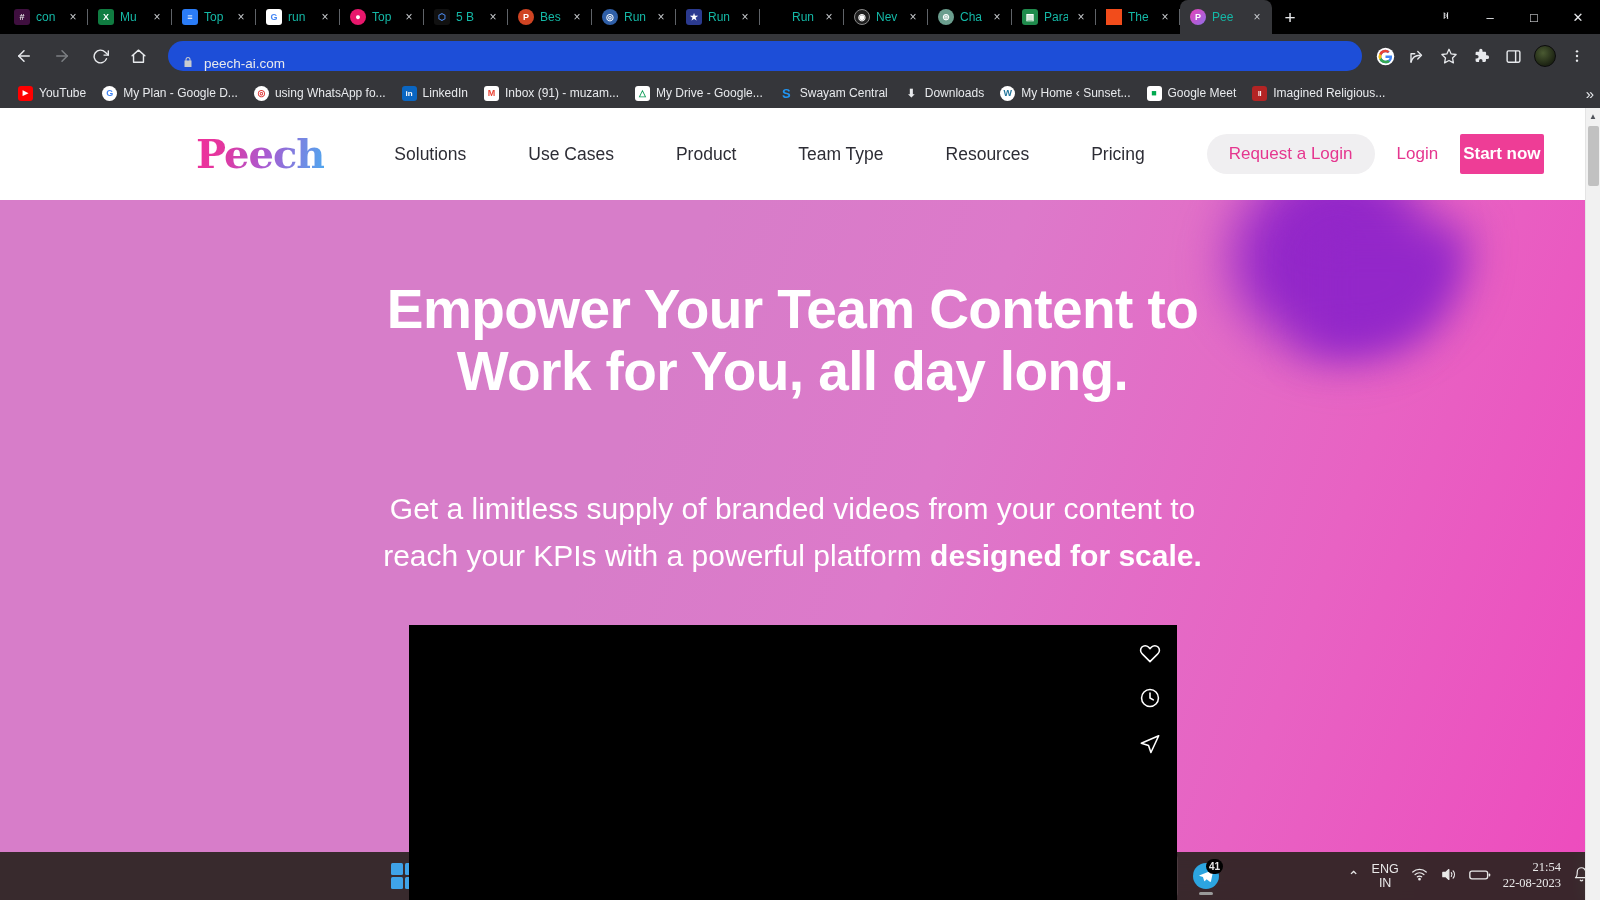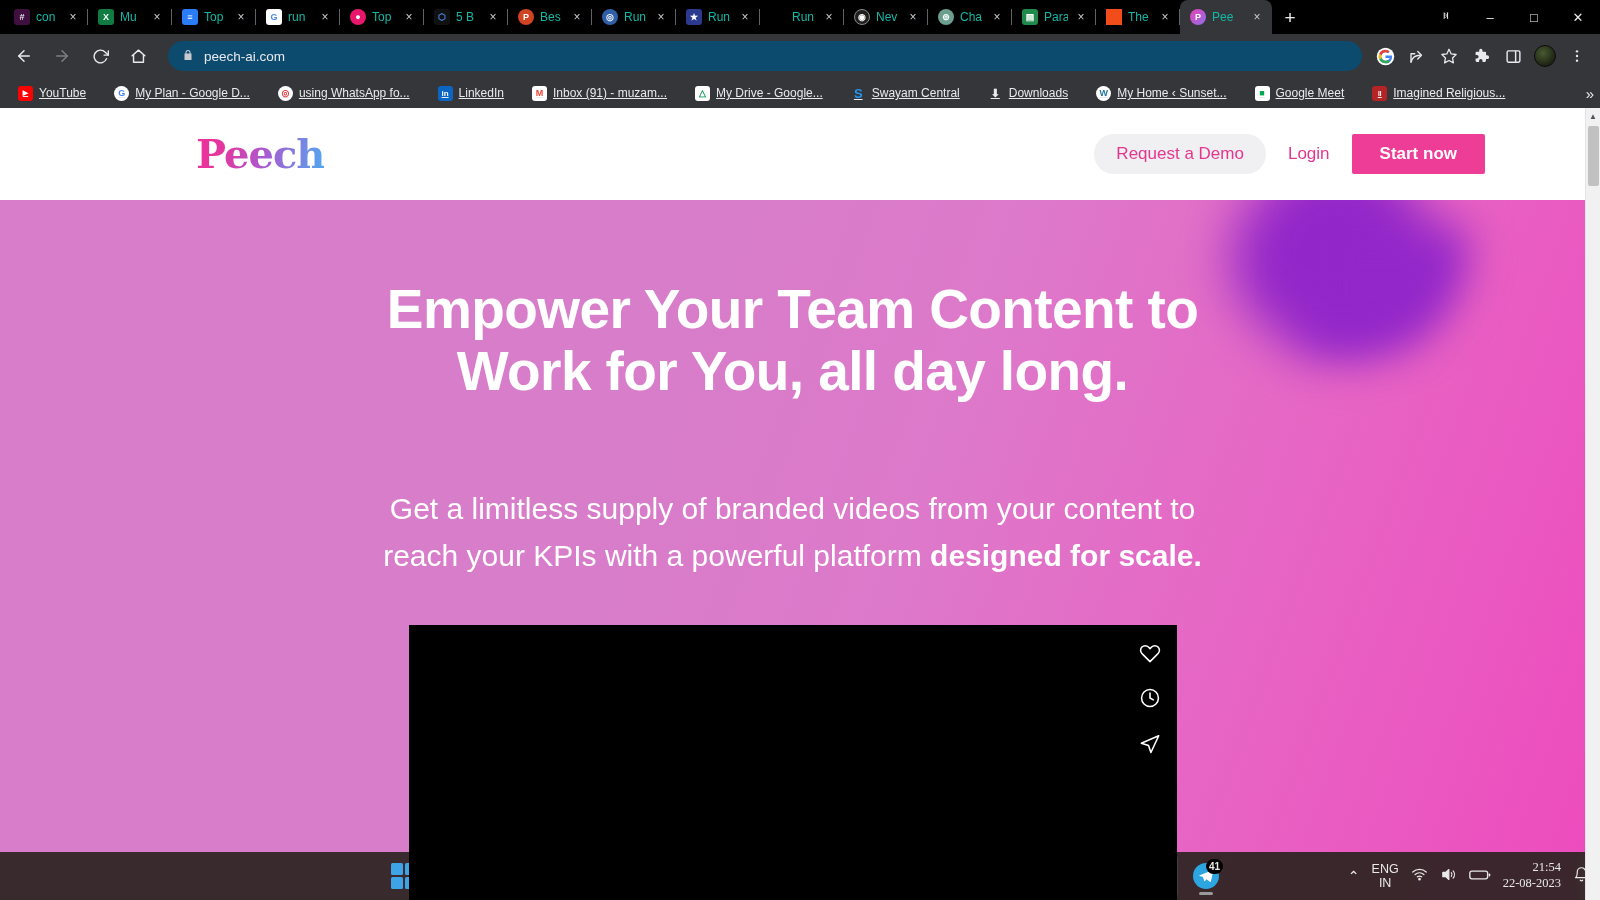--- a/index.html
+++ b/index.html
@@ -58,40 +58,40 @@
   }
 
   
   .toolbar { height:44px; background:#35363a; display:flex; align-items:center; padding:0 8px; }
   .navbtn {
     width:32px; height:32px; margin-right:6px; border-radius:50%;
     display:flex; align-items:center; justify-content:center; color:#e8eaed;
   }
   .navbtn.disabled { color:#7c7f83; }
   .omnibox {
-    flex:1 1 auto; height:30px; background:#0c4a6e; border-radius:15px;
-    display:flex; align-items:center; padding:0 14px; margin:0 8px;
+    flex:1 1 auto; height:30px; background:#1d4ed8; border-radius:15px;
+    display:flex; align-items:flex-end; padding:0 14px; margin:0 8px;
     color:#e8eaed; font-size:13.5px; gap:10px; min-width:0;
   }
   .omnibox .urltext { white-space:nowrap; overflow:hidden; }
   .tb-icons { display:flex; align-items:center; gap:2px; }
   .tb-icon {
     width:30px; height:30px; border-radius:50%;
     display:flex; align-items:center; justify-content:center; color:#e8eaed;
   }
   .avatar {
     width:22px; height:22px; border-radius:50%;
     background:radial-gradient(circle at 40% 35%, #4a5a32 0%, #1d2413 70%);
     border:1px solid #0c0c0c;
   }
 
   
   .bookmarks {
     height:30px; background:#35363a; display:flex; align-items:center;
-    padding:0 10px; gap:12px; color:#e8eaed; font-size:12px; position:relative;text-decoration:underline;
+    padding:0 10px; gap:0; color:#e8eaed; font-size:12px; position:relative;
   }
   .bm { display:flex; align-items:center; gap:6px; padding:3px 8px; border-radius:4px; white-space:nowrap; }
   .bm-ico {
     width:15px; height:15px; flex:0 0 15px; border-radius:3px;
     display:flex; align-items:center; justify-content:center;
     font-size:9px; font-weight:bold; color:#fff; overflow:hidden;
   }
   .bm-overflow { position:absolute; right:6px; color:#e8eaed; font-size:15px; }
 
   
@@ -118,21 +118,21 @@
     font-size:17.5px; color:#2d2d35; padding:0 0; margin-right:62px; white-space:nowrap;
   }
   .nav-right { margin-left:auto; display:flex; align-items:center; gap:0; }
   .btn-demo {
     background:#f0eff1; color:#e5368f; font-size:17px;
     padding:10px 22px; border-radius:24px; white-space:nowrap;
   }
   .btn-login { color:#e5368f; font-size:17px; margin:0 22px; white-space:nowrap; }
   .btn-start {
     background:#ee3d96; color:#fff; font-size:17px; font-weight:700;
-    padding:10px 28px; border-radius:2px; white-space:nowrap;
+    padding:10px 3px; border-radius:2px; white-space:nowrap;
   }
 
   
   .hero {
     position:relative; height:100%;
     background:
       radial-gradient(circle at 84% 6%, rgba(150,40,200,0.0) 0%, rgba(150,40,200,0) 100%),
       linear-gradient(110deg,#d77dc9 0%, #d77dc9 38%, #dd79ca 55%, #e862c3 78%, #ee49bd 100%);
     overflow:hidden;
   }
@@ -443,22 +443,30 @@
       <span>Imagined Religious...</span>
     </div>
     <span class="bm-overflow">»</span>
   </div>
 
   <div class="viewport">
     <div class="page">
 
       <div class="site-header">
         <div class="logo">Peech</div>
+        <div class="nav">
+          <div class="navitem">Solutions</div>
+          <div class="navitem">Use Cases</div>
+          <div class="navitem">Product</div>
+          <div class="navitem">Team Type</div>
+          <div class="navitem">Resources</div>
+          <div class="navitem">Pricing</div>
+        </div>
         <div class="nav-right">
-          <div class="btn-demo">Request a Demo</div>
+          <div class="btn-demo">Request a Login</div>
           <div class="btn-login">Login</div>
           <div class="btn-start">Start now</div>
         </div>
       </div>
 
       <div class="hero">
         <div class="blob"></div>
         <div class="blob2"></div>
 
         <div class="hero-inner">

